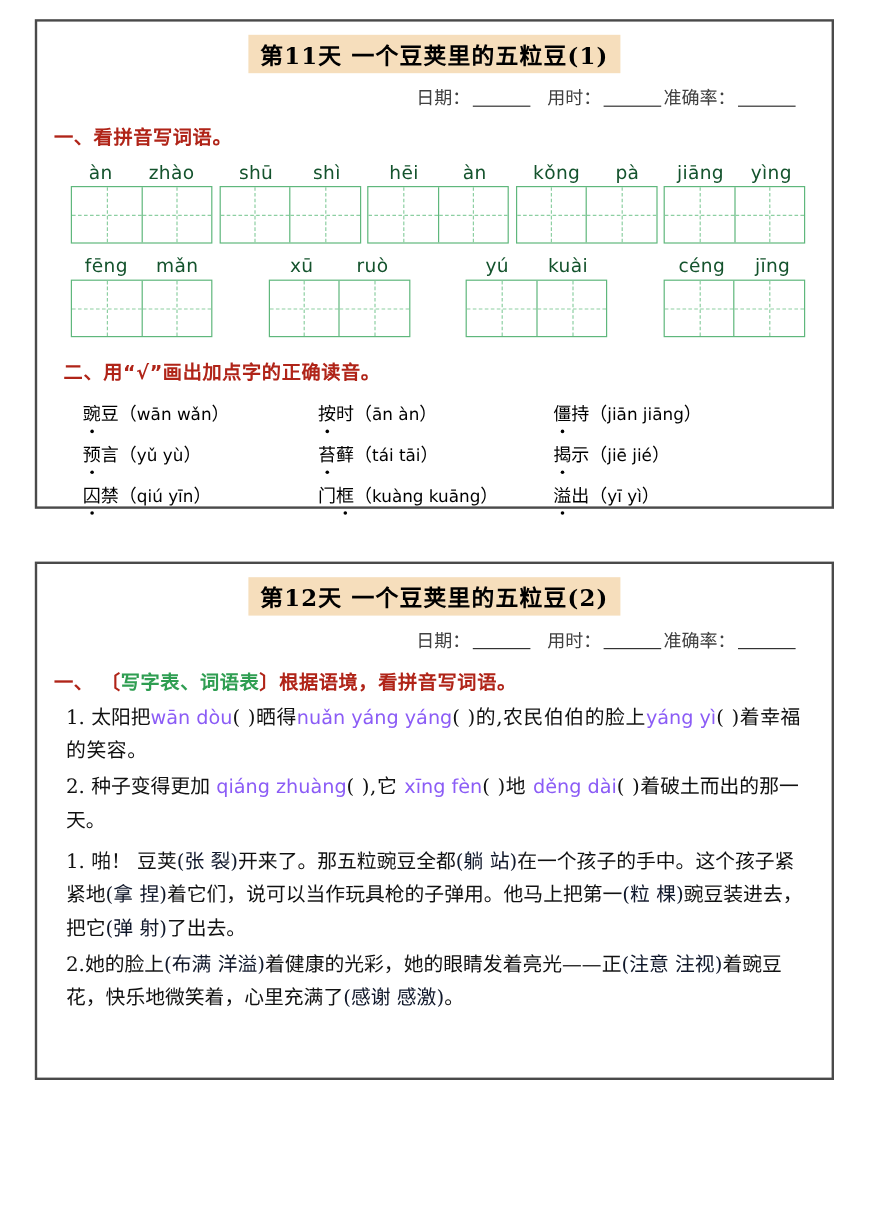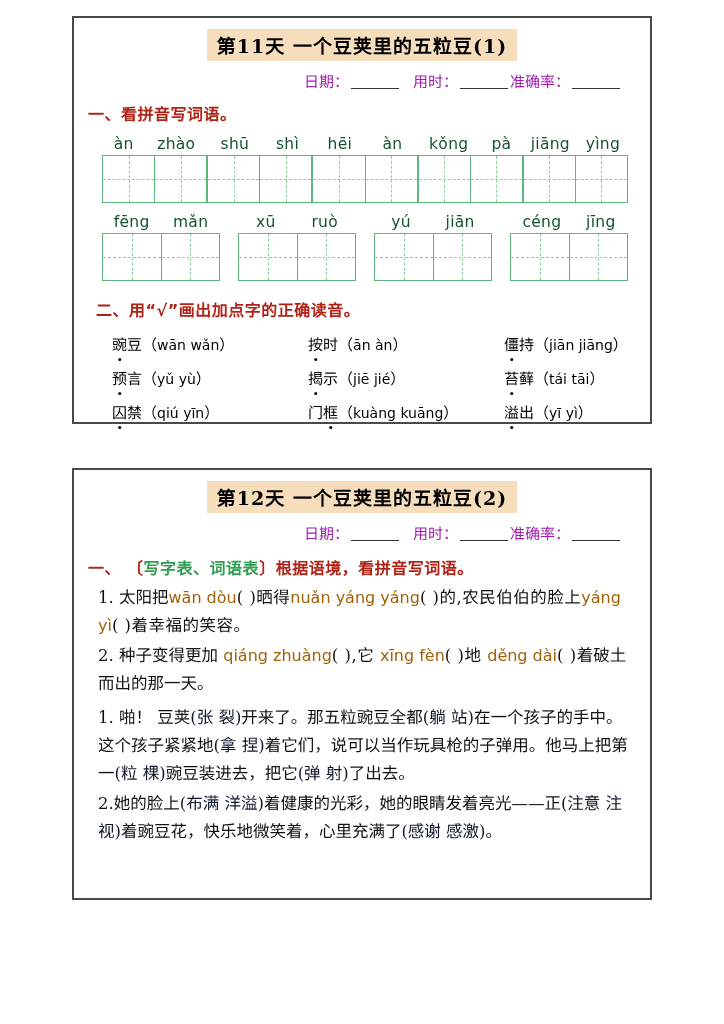--- a/index.html
+++ b/index.html
@@ -36,21 +36,21 @@
     white-space: nowrap;
   }
   .t-black { color: #000000; }
   .t-red   { color: #b20000; }
 
   
   .sheet {
     border: 2px solid #4a4a4a;
     box-sizing: border-box;
     margin: 0 auto;
-    width: 580px;
+    width: 666px;
     background: #fff;
     position: relative;
   }
   .sheet--one { margin-top: 16px; height: 408px; }
   .sheet--two { margin-top: 44px; height: 432px; }
 
   .sheet-inner { padding: 8px 14px 0 14px; }
 
   .day-banner-row {
     text-align: center;
@@ -67,21 +67,21 @@
     color: #000;
     white-space: nowrap;
   }
 
   .meta-row {
     text-align: right;
     padding-right: 14px;
     margin-top: 9px;
     font-family: "DejaVu Serif", "Liberation Serif", serif;
     font-size: 15px;
-    color: #a21caf;
+    color: #404040;
     white-space: nowrap;
   }
   .meta-row .blank {
     display: inline-block;
     width: 48px;
     border-bottom: 1.5px solid #333;
     margin: 0 2px;
     vertical-align: -2px;
   }
   .meta-row .gap { display:inline-block; width: 12px; }
@@ -173,21 +173,21 @@
   .qline {
     font-family: "DejaVu Serif", "Liberation Serif", serif;
     font-size: 16.5px;
     line-height: 1.72;
     color: #111;
     padding: 0 6px 0 10px;
     margin-top: 5px;
   }
   .qline.tight { margin-top: 1px; }
   .rpy {
-    color: #a16207;
+    color: #8b5cf6;
     font-family: "DejaVu Sans", "Liberation Sans", sans-serif;
     font-size: 16px;
   }
   .paren-blank { letter-spacing: 0.5px; }
   .choice { color: #0f172a; }
 </style>
 </head>
 <body>
 
 <div class="page">
@@ -276,21 +276,21 @@
               <span>ruò</span>
             </div>
           <div class="tzg">
               <div class="cell"></div>
               <div class="cell"></div>
             </div>
         </div>
         <div class="word-cell">
           <div class="pinyin">
               <span>yú</span>
-              <span>jiān</span>
+              <span>kuài</span>
             </div>
           <div class="tzg">
               <div class="cell"></div>
               <div class="cell"></div>
             </div>
         </div>
         <div class="word-cell">
           <div class="pinyin">
               <span>céng</span>
               <span>jīng</span>
@@ -303,22 +303,22 @@
       </div>
 
       <div class="section-head indent" style="margin-top:16px;">二、用“√”画出加点字的正确读音。</div>
 
       <div class="pron-grid">
         <div class="pron-item"><span class="dotchar">豌</span><span>豆</span>（<span class="py">wān  wǎn</span>）</div>
         <div class="pron-item"><span class="dotchar">按</span><span>时</span>（<span class="py">ān  àn</span>）</div>
         <div class="pron-item"><span class="dotchar">僵</span><span>持</span>（<span class="py">jiān  jiāng</span>）</div>
 
         <div class="pron-item"><span class="dotchar">预</span><span>言</span>（<span class="py">yǔ  yù</span>）</div>
+        <div class="pron-item"><span class="dotchar">苔</span><span>藓</span>（<span class="py">tái  tāi</span>）</div>
         <div class="pron-item"><span class="dotchar">揭</span><span>示</span>（<span class="py">jiē  jié</span>）</div>
-        <div class="pron-item"><span class="dotchar">苔</span><span>藓</span>（<span class="py">tái  tāi</span>）</div>
 
         <div class="pron-item"><span class="dotchar">囚</span><span>禁</span>（<span class="py">qiú  yīn</span>）</div>
         <div class="pron-item"><span>门</span><span class="dotchar">框</span>（<span class="py">kuàng  kuāng</span>）</div>
         <div class="pron-item"><span class="dotchar">溢</span><span>出</span>（<span class="py">yī  yì</span>）</div>
       </div>
 
     </div>
   </div>
 
   <div class="sheet sheet--two">

